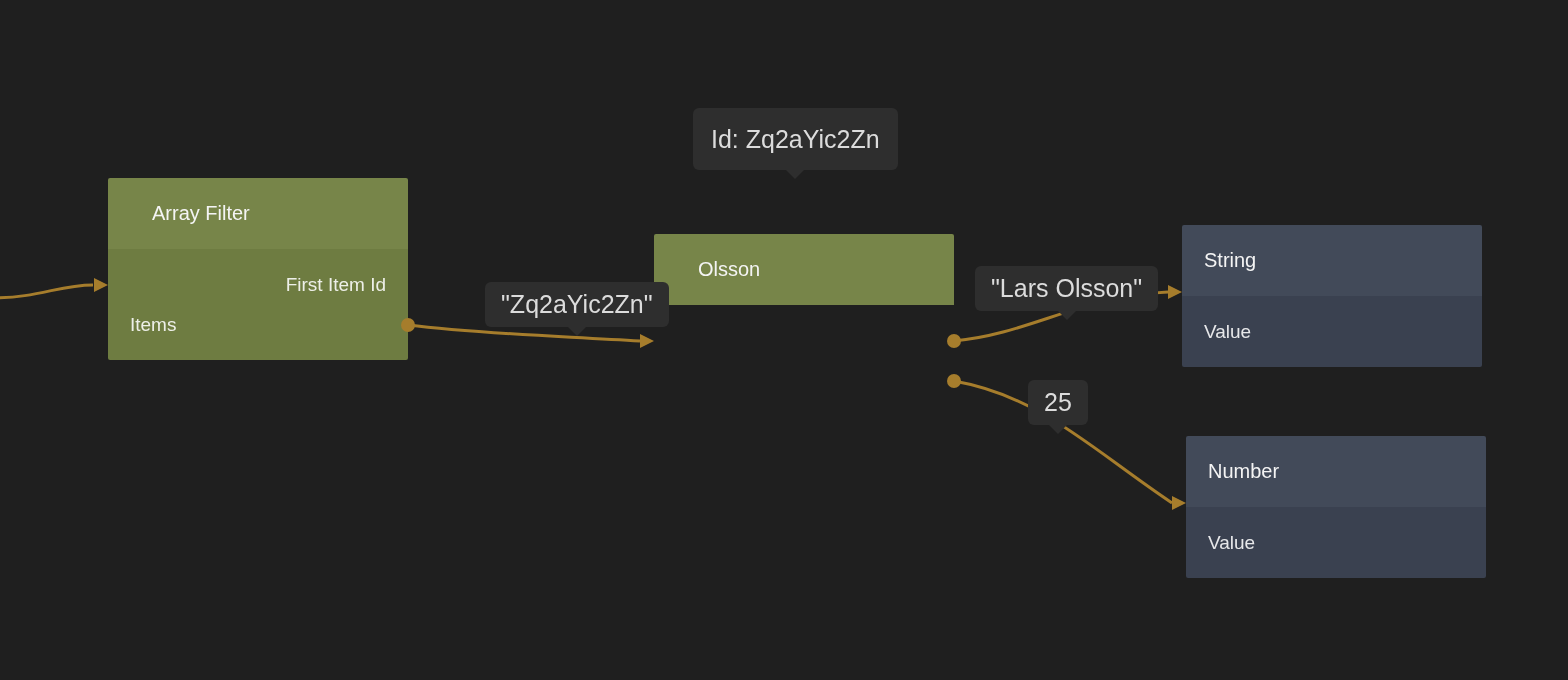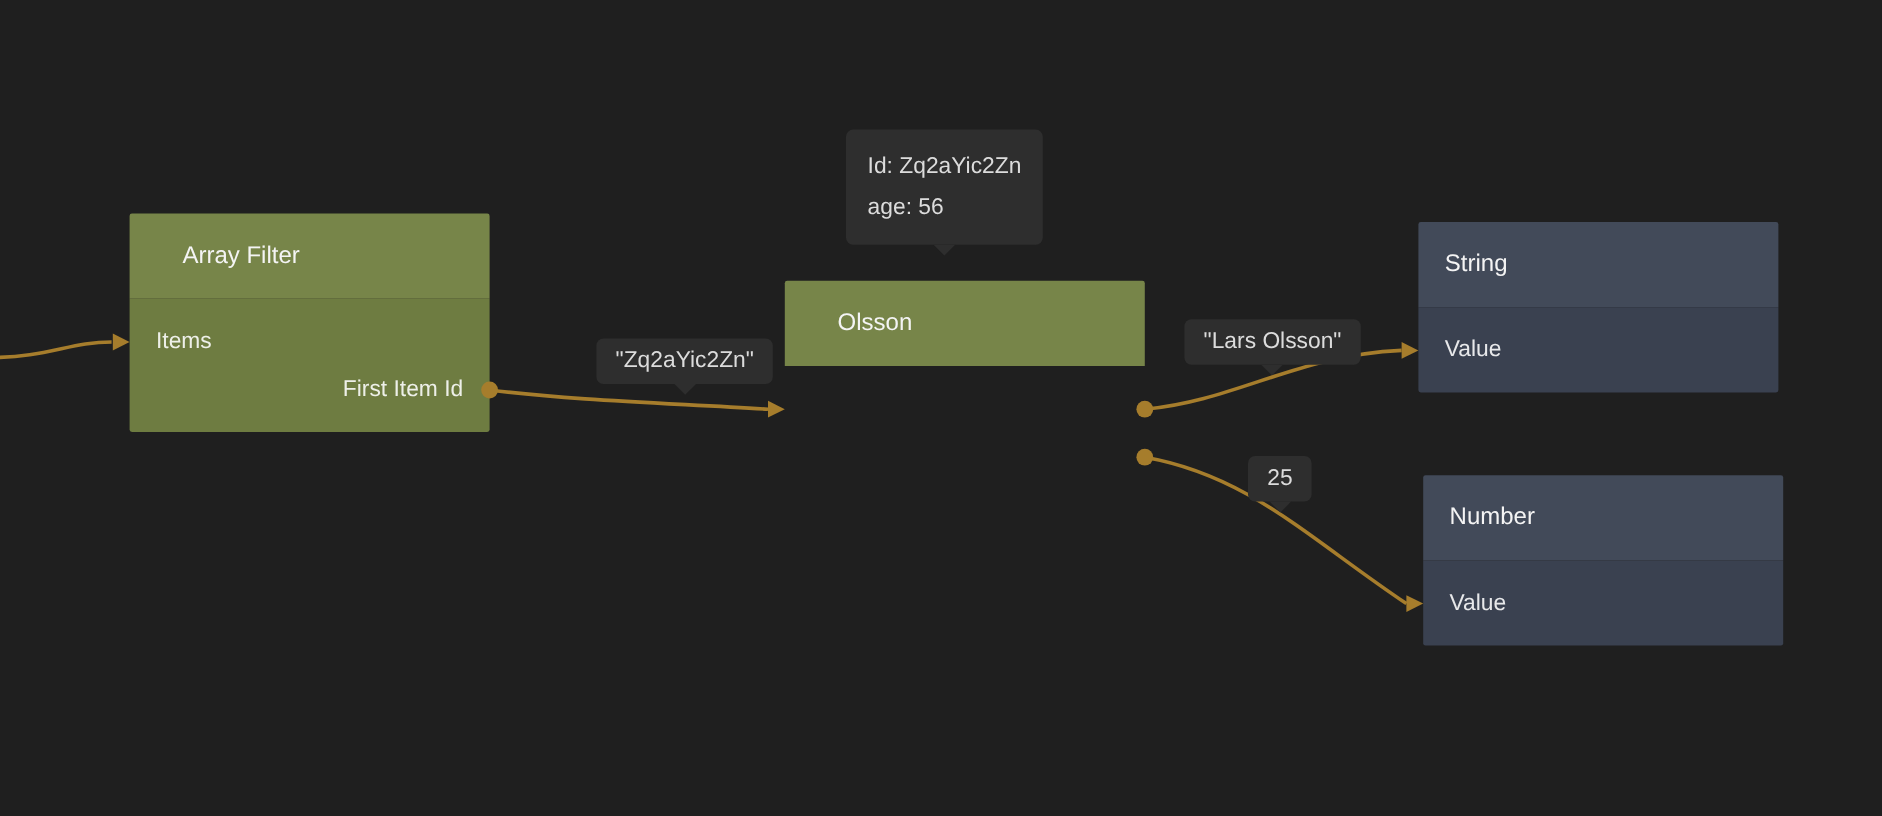--- a/index.html
+++ b/index.html
@@ -20,55 +20,55 @@
   }
   .node-body { padding:16px 0 15px; border-radius:0 0 2px 2px; }
   .port-row {
     height:40px; display:flex; align-items:center; padding:0 22px;
     font-size:19px; color:rgba(255,255,255,0.88);
   }
   .port-row.out  { justify-content:flex-end; }
   .port-row.both { justify-content:space-between; }
   .node.green .node-header { background: var(--green-header, #778549); padding-left: 44px; }
   .node.green .node-body   { background: var(--green-body,   #6e7c41); }
-  .node.slate .node-header { background: var(--slate-header, #424a59); }
+  .node.slate .node-header { background: var(--slate-header, #424a59); margin-top: 40px; }
   .node.slate .node-body   { background: var(--slate-body,   #3a4150); }
 
   
   svg.wires { position:absolute; inset:0; z-index:5; }
   .wire { fill:none; stroke: var(--wire, #a67d2c); stroke-width:3; }
   .port-dot   { fill: var(--wire, #a67d2c); }
   .port-arrow { fill: var(--wire, #a67d2c); }
 
   
   .bubble {
     position:absolute; background: var(--panel, #2e2e2e); color:#dcdcdc;
-    font-size:19px; border-radius:6px; z-index:6; white-space:nowrap;margin-left:12px;
+    font-size:25px; border-radius:6px; z-index:6; white-space:nowrap;
   }
   .bubble::after {
     content:""; position:absolute; top:100%; left:50%; margin-left:-9px;
     border:9px solid transparent; border-top:9px solid var(--panel, #2e2e2e);
     border-bottom:none;
   }
   .bubble.value { padding:8px 16px; }
   .bubble.multi { padding:14px 18px; line-height:34px; }
 </style>
 </head>
 <body>
 
 <div id="canvas">
 
   <div class="node green" style="left:108px; top:178px;">
     <div class="node-header">Array Filter</div>
     <div class="node-body">
+      <div class="port-row out">
+        <span>First Item Id</span>
+      </div>
       <div class="port-row in">
         <span>Items</span>
-      </div>
-      <div class="port-row out">
-        <span>First Item Id</span>
       </div>
     </div>
   </div>
 
   <div class="node green" style="left:654px; top:234px;">
     <div class="node-header">Olsson</div>
   </div>
 
   <div class="node slate" style="left:1182px; top:185px;">
     <div class="node-header">String</div>
@@ -101,20 +101,19 @@
     <path class="wire" d="M 954 381 C 1040 396 1090 448 1172 503"></path>
     <polygon class="port-arrow" points="1172,496 1172,510 1186,503"></polygon>
 
     <circle class="port-dot" cx="408" cy="325" r="7"></circle>
     <circle class="port-dot" cx="954" cy="341" r="7"></circle>
     <circle class="port-dot" cx="954" cy="381" r="7"></circle>
   </svg>
 
   <div class="bubble multi" style="left:693px; top:108px;">
     <div>Id: Zq2aYic2Zn</div>
-    <div>age: 56</div>
   </div>
 
   <div class="bubble value" style="left:485px; top:282px;">"Zq2aYic2Zn"</div>
   <div class="bubble value" style="left:975px; top:266px;">"Lars Olsson"</div>
   <div class="bubble value" style="left:1028px; top:380px;">25</div>
 
 </div>
 
 </body></html>

